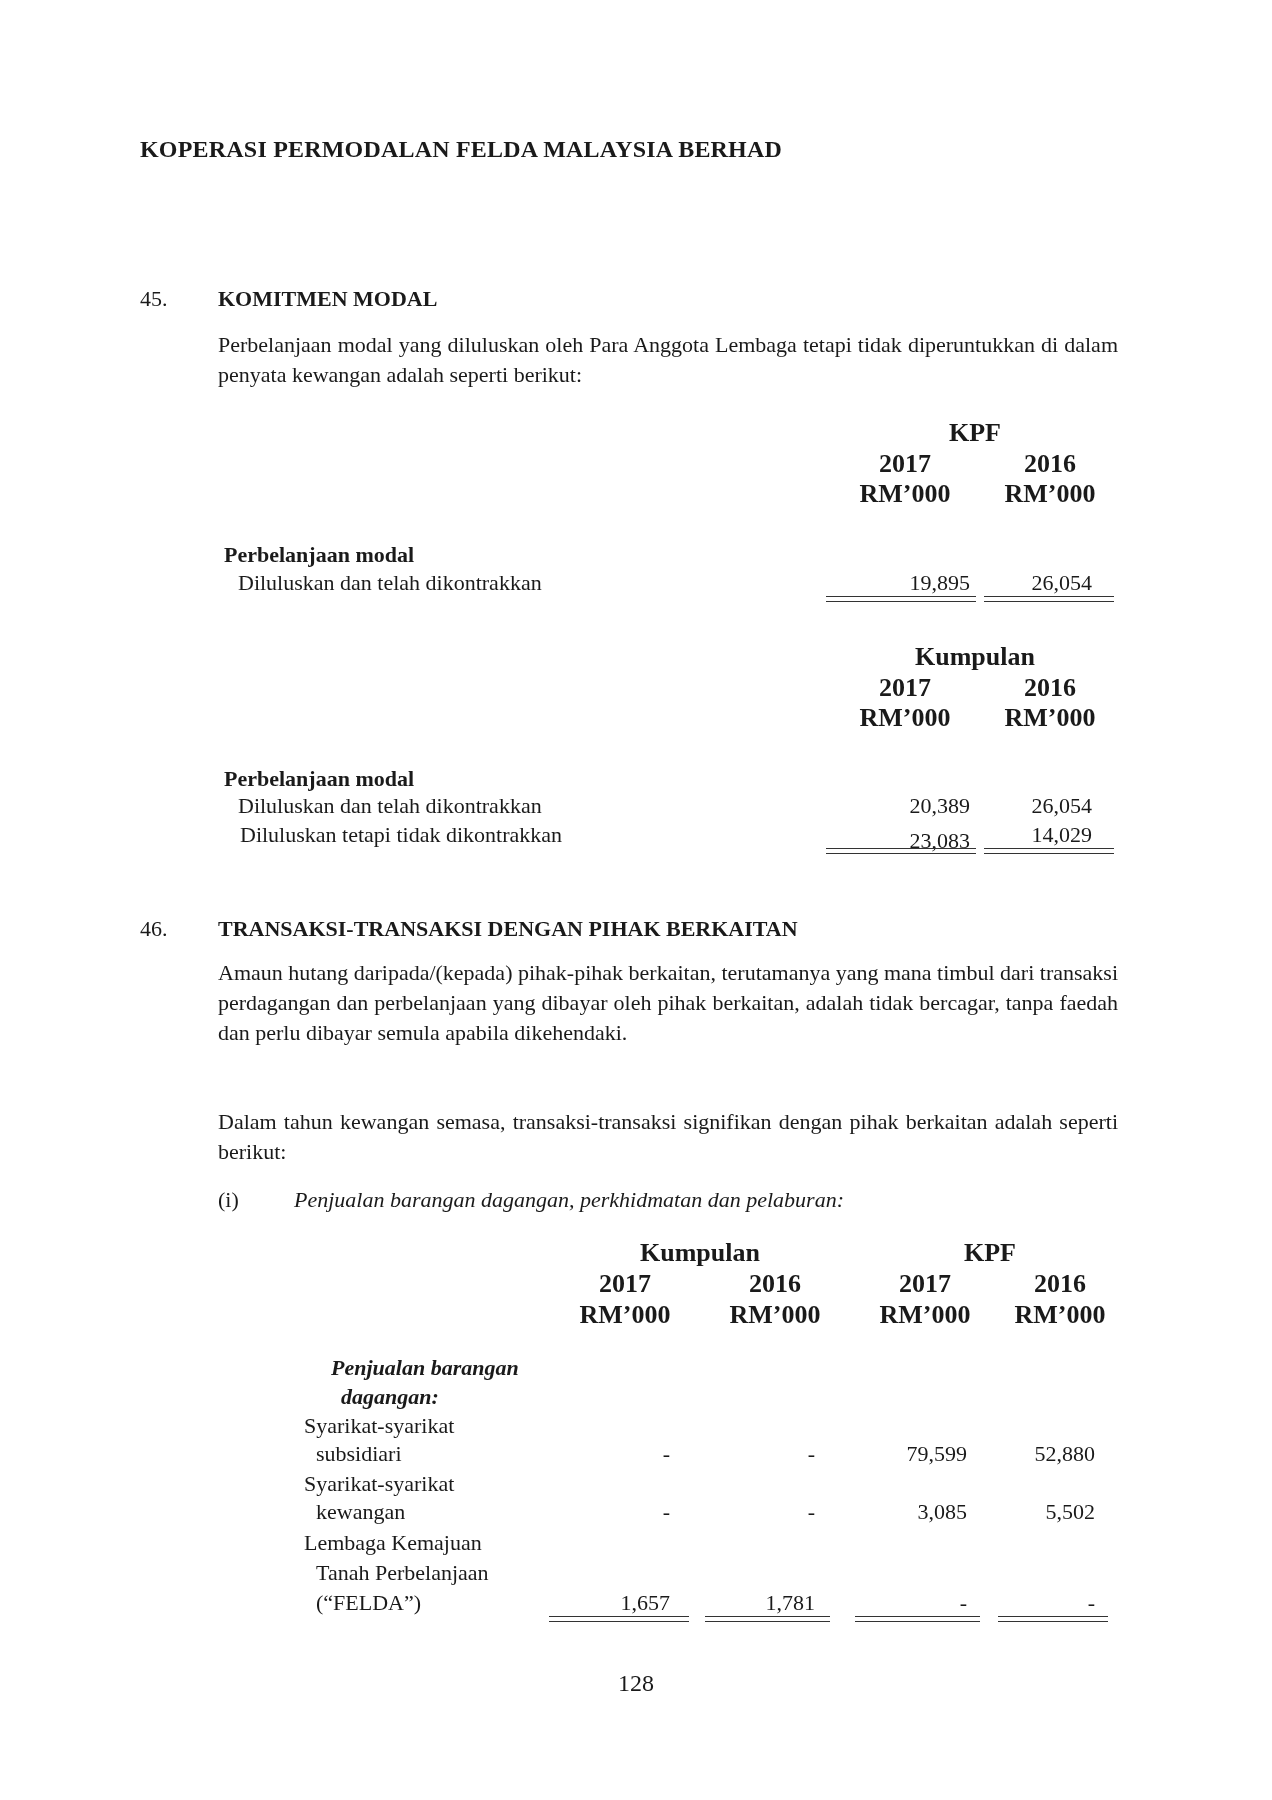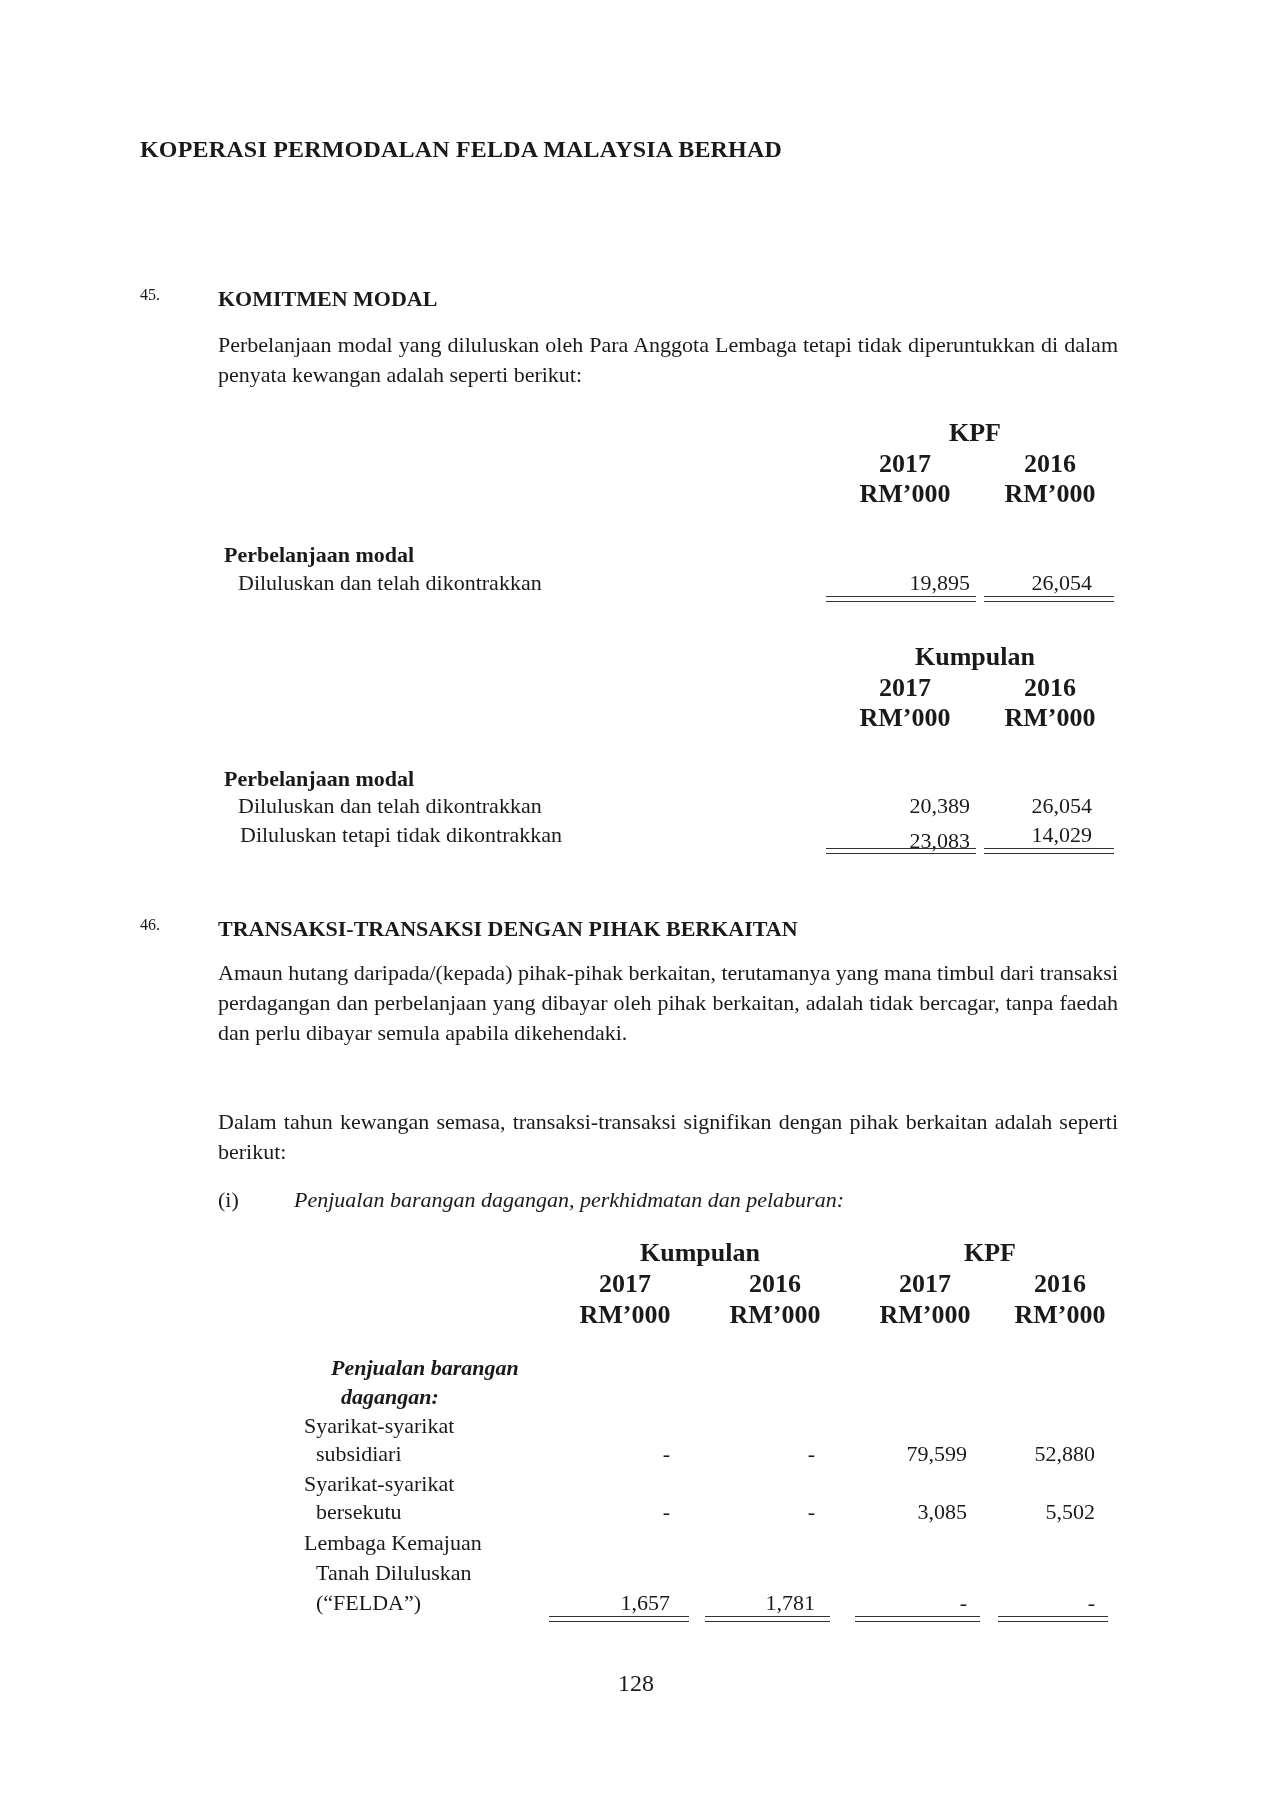--- a/index.html
+++ b/index.html
@@ -5,21 +5,21 @@
     html, body { margin: 0; padding: 0; background: #ffffff; }
     body {
       width: 1272px; height: 1800px; position: relative; overflow: hidden;
       font-family: "Liberation Serif", "DejaVu Serif", serif;
       color: #1a1a1a;
     }
     .page { position: absolute; left: 0; top: 0; width: 1272px; height: 1800px; }
     .abs { position: absolute; white-space: nowrap; }
     .org-title { left: 140px; top: 136px; font-size: 24px; font-weight: bold; letter-spacing: 0.2px; }
     .org-sub { left: 140px; top: 164px; font-size: 22px; line-height: 30px; white-space: normal; width: 980px; }
-    .sec-num { font-size: 16px; }
+    .sec-num { font-size: 22px; }
     .sec-title { font-size: 22px; font-weight: bold; }
     .para {
       position: absolute; font-size: 22px; line-height: 30px;
       text-align: justify; text-align-last: left;
     }
     .hdr { position: absolute; font-size: 26px; font-weight: bold; text-align: center; }
     .num { position: absolute; font-size: 22px; text-align: right; }
     .lbl { position: absolute; font-size: 22px; white-space: nowrap; }
     .lbl-b { font-weight: bold; }
     .lbl-i { font-style: italic; }
@@ -93,28 +93,28 @@
   <div class="lbl lbl-bi" style="left:304px; top:1384px;">dagangan:</div>
 
   <div class="lbl" style="left:304px; top:1413px;">Syarikat-syarikat</div>
   <div class="lbl" style="left:316px; top:1441px;">subsidiari</div>
   <div class="num" style="left:555px; width:115px; top:1441px;">-</div>
   <div class="num" style="left:705px; width:110px; top:1441px;">-</div>
   <div class="num" style="left:855px; width:112px; top:1441px;">79,599</div>
   <div class="num" style="left:995px; width:100px; top:1441px;">52,880</div>
 
   <div class="lbl" style="left:304px; top:1471px;">Syarikat-syarikat</div>
-  <div class="lbl" style="left:316px; top:1499px;">bersekutu</div>
+  <div class="lbl" style="left:316px; top:1499px;">kewangan</div>
   <div class="num" style="left:555px; width:115px; top:1499px;">-</div>
   <div class="num" style="left:705px; width:110px; top:1499px;">-</div>
   <div class="num" style="left:855px; width:112px; top:1499px;">3,085</div>
   <div class="num" style="left:995px; width:100px; top:1499px;">5,502</div>
 
   <div class="lbl" style="left:304px; top:1530px;">Lembaga Kemajuan</div>
-  <div class="lbl" style="left:316px; top:1560px;">Tanah Diluluskan</div>
+  <div class="lbl" style="left:316px; top:1560px;">Tanah Perbelanjaan</div>
   <div class="lbl" style="left:316px; top:1590px;">(“FELDA”)</div>
   <div class="num" style="left:555px; width:115px; top:1590px;">1,657</div>
   <div class="num" style="left:705px; width:110px; top:1590px;">1,781</div>
   <div class="num" style="left:855px; width:112px; top:1590px;">-</div>
   <div class="num" style="left:995px; width:100px; top:1590px;">-</div>
 
   <div class="dbl" style="left:549px; width:140px; top:1616px;"></div>
   <div class="dbl" style="left:705px; width:125px; top:1616px;"></div>
   <div class="dbl" style="left:855px; width:125px; top:1616px;"></div>
   <div class="dbl" style="left:998px; width:110px; top:1616px;"></div>

